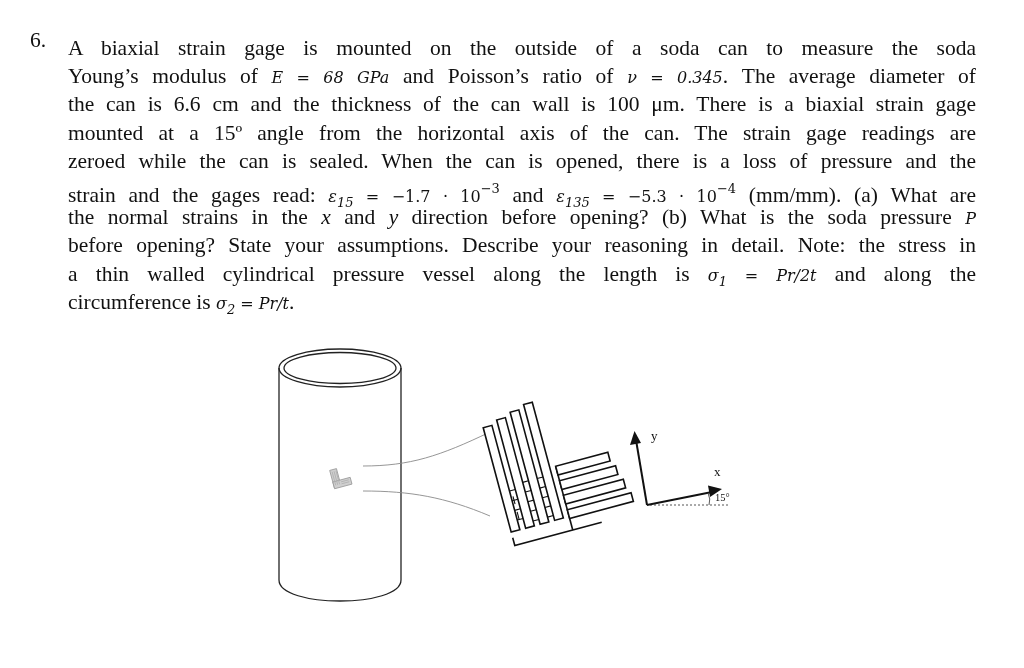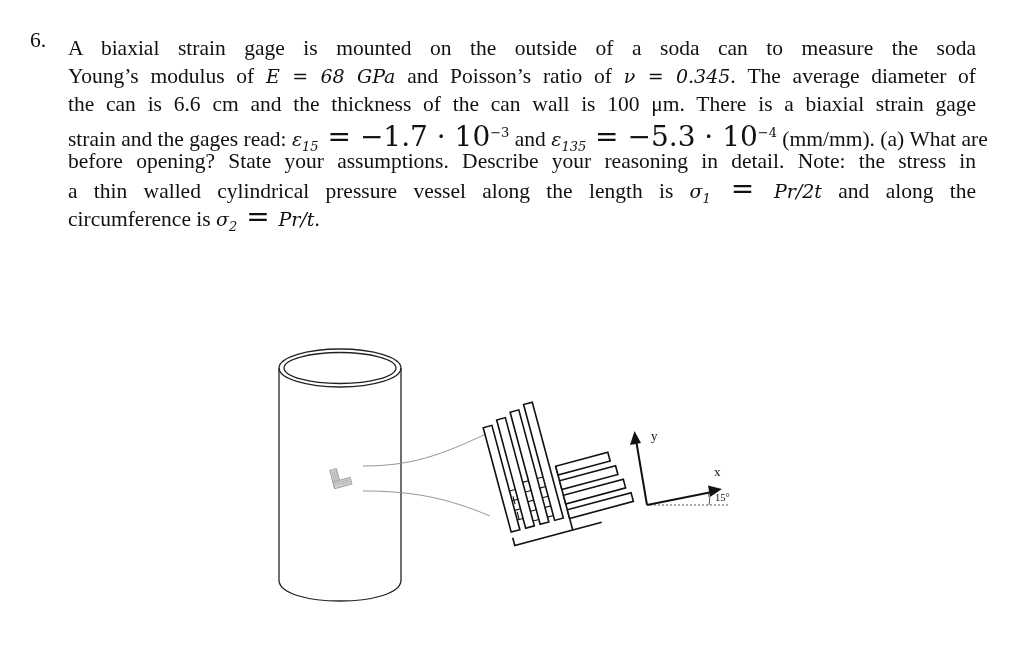--- a/index.html
+++ b/index.html
@@ -3,38 +3,41 @@
 <meta charset="utf-8">
 <style>
   html, body { margin: 0; padding: 0; background: #ffffff; }
   body { width: 1024px; height: 668px; position: relative; overflow: hidden; font-family: "Liberation Serif", serif; color: #111; }
   .problem { position: absolute; left: 30px; top: 26px; width: 946px; }
   .num { position: absolute; left: 0; top: 0; font-size: 21.5px; line-height: 28.2px; }
   .body-text { position: absolute; left: 38px; top: 8px; width: 908px; font-size: 21.5px; line-height: 28.2px; text-align: justify; }
   .line { display: block; text-align: justify; text-align-last: justify; white-space: nowrap; height: 28.2px; }
   .line.last { text-align-last: left; }
   .line span { white-space: pre; }
-  .m { font-family: "DejaVu Serif", serif; font-size: 28px; }
-  .mi { font-family: "DejaVu Serif", serif; font-style: italic; font-size: 19px; }
+  .m { font-family: "DejaVu Serif", serif; font-size: 16px; }
+  .mi { font-family: "DejaVu Serif", serif; font-style: italic; font-size: 16px; }
   sub, sup { font-size: 13px; font-family: "DejaVu Serif", serif; }
   sub { vertical-align: -5px; font-style: italic; }
   sup { vertical-align: 9px; }
   .figure { position: absolute; left: 0; top: 0; width: 1024px; height: 668px; }
   .fig-label { font-family: "Liberation Serif", serif; }
 </style>
 </head>
 <body>
 
 <div class="problem">
   <div class="num">6.</div>
   <div class="body-text">
     <span class="line"><span>A biaxial strain gage is mounted on the outside of a soda can to measure the soda</span></span>
     <span class="line"><span>Young’s modulus of </span><span class="mi">E = 68 GPa</span><span> and Poisson’s ratio of </span><span class="mi">ν = 0.345</span><span>. The average diameter of</span></span>
     <span class="line"><span>the can is 6.6 cm and the thickness of the can wall is 100 μm. There is a biaxial strain gage</span></span>
+    <span class="line"><span>mounted at a 15º angle from the horizontal axis of the can. The strain gage readings are</span></span>
+    <span class="line"><span>zeroed while the can is sealed. When the can is opened, there is a loss of pressure and the</span></span>
     <span class="line"><span>strain and the gages read: </span><span class="mi">ε</span><sub>15</sub><span class="m"> = −1.7 · 10</span><sup>−3</sup><span> and </span><span class="mi">ε</span><sub>135</sub><span class="m"> = −5.3 · 10</span><sup>−4</sup><span> (mm/mm). (a) What are</span></span>
+    <span class="line"><span>the normal strains in the </span><i>x</i><span> and </span><i>y</i><span> direction before opening? (b) What is the soda pressure </span><span class="mi">P</span></span>
     <span class="line"><span>before opening? State your assumptions. Describe your reasoning in detail. Note: the stress in</span></span>
     <span class="line"><span>a thin walled cylindrical pressure vessel along the length is </span><span class="mi">σ</span><sub>1</sub><span class="m"> = </span><span class="mi">Pr/2t</span><span> and along the</span></span>
     <span class="line last"><span>circumference is </span><span class="mi">σ</span><sub>2</sub><span class="m"> = </span><span class="mi">Pr/t</span><span>.</span></span>
   </div>
 </div>
 
 <svg class="figure" viewBox="0 0 1024 668" width="1024" height="668" xmlns="http://www.w3.org/2000/svg">
 
   <g fill="none" stroke="#222" stroke-width="1.3">
     <line x1="279" y1="368" x2="279" y2="580"></line>

